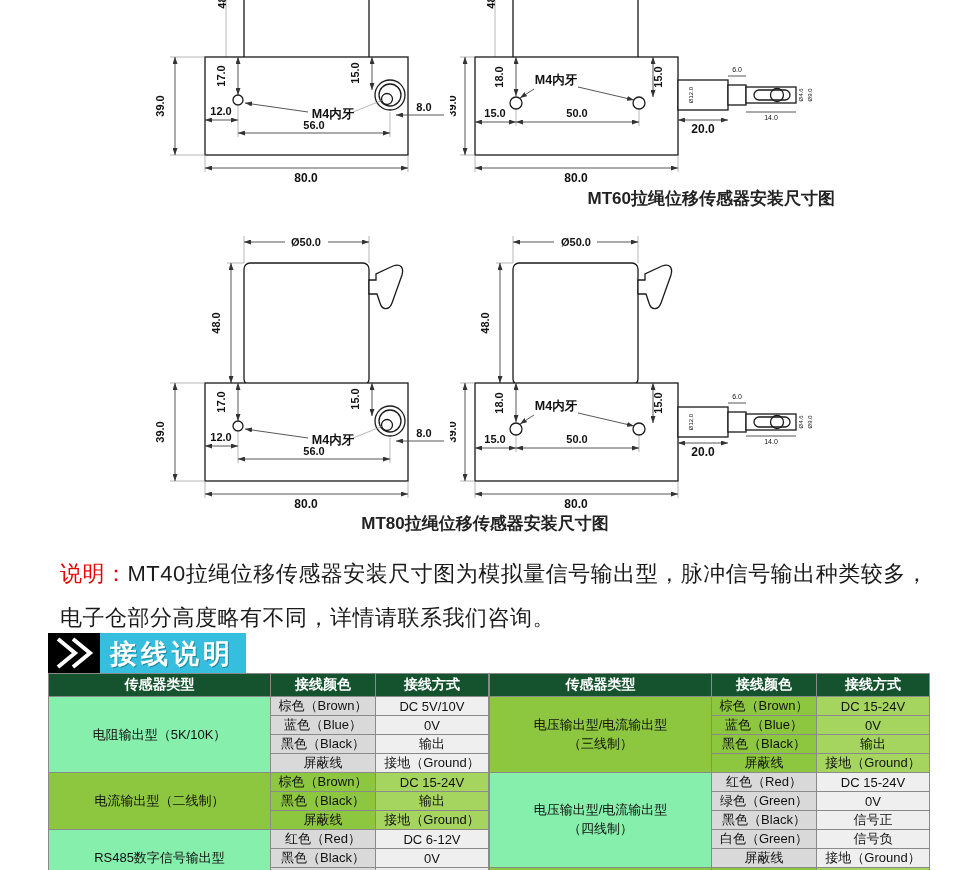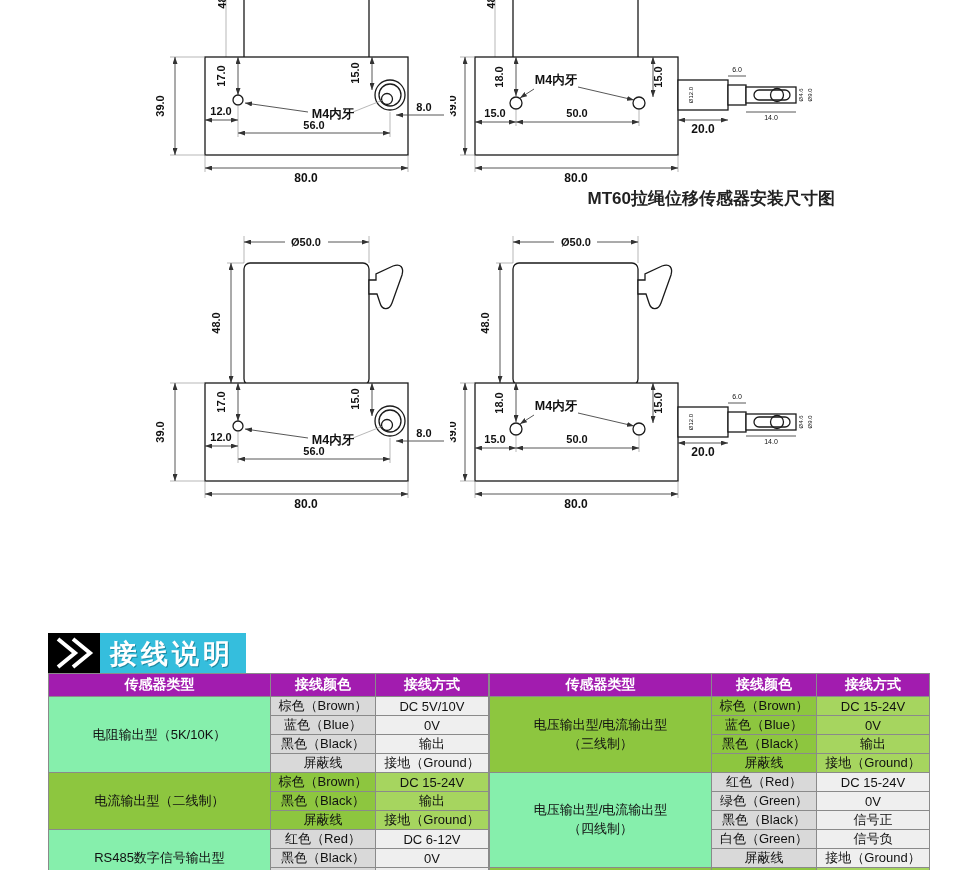--- a/index.html
+++ b/index.html
@@ -29,21 +29,21 @@
   .banner .chev{width:52px;height:40px;background:#000;}
   .banner .ttl{background:#35bedd;color:#fff;font-size:27px;font-weight:bold;
                letter-spacing:4px;padding:2px 12px 0 10px;line-height:38px;
                font-family:"Liberation Serif",serif;text-shadow:1px 1px 0 #1b8aa3;}
 
   
   .tables{display:flex;}
   table.wt{border-collapse:collapse;table-layout:fixed;width:440px;}
   table.wt th,table.wt td{border:1px solid #8a8a8a;padding:0;text-align:center;
         font-size:13px;color:#111;overflow:hidden;white-space:nowrap;}
-  table.wt th{height:22px;background:#a21caf;color:#fff;font-size:14px;font-weight:bold;}
+  table.wt th{height:22px;background:#14532d;color:#fff;font-size:14px;font-weight:bold;}
   table.wt td{height:17.5px;}
   td.lbl{font-size:14.5px;}
   .g-lbl{background:#86efac;}
   .g-clr{background:#d9d9d9;}
   .g-mth{background:#efefef;}
   .n-lbl{background:#8dc63f;}
   .n-clr{background:#8dc63f;}
   .n-mth{background:#a6d55f;}
   td.left2{text-align:left;padding-left:20px;font-size:14.5px;margin-left:48px;}
   td.left2 div{line-height:1.45;}
@@ -320,21 +320,26 @@
       <text class="dts" x="287" y="177">6.0</text>
       <text class="dtt" transform="rotate(-90 353 200)" x="353" y="200">Ø4.6</text>
       <text class="dtt" transform="rotate(-90 362 200)" x="362" y="200">Ø9.0</text>
       <line class="dl" x1="296" y1="214" x2="346" y2="214"></line>
       <text class="dts" x="321" y="222">14.0</text>
       <line class="dl" x1="228" y1="221" x2="278" y2="221" marker-start="url(#arr4)" marker-end="url(#arr4)"></line>
       <text class="dtl" x="253" y="234">20.0</text>
     </g>
   </svg>
 
-
+  <div class="abs caption" style="left:135px;top:512px;width:700px;">MT80拉绳位移传感器安装尺寸图</div>
+
+  <div class="abs note" style="left:60px;top:552px;width:872px;">
+    <div><span class="red">说明：</span><span>MT40拉绳位移传感器安装尺寸图为模拟量信号输出型，脉冲信号输出种类较多，</span></div>
+    <div>电子仓部分高度略有不同，详情请联系我们咨询。</div>
+  </div>
 
   <div class="abs banner" style="left:48px;top:633px;">
     <svg class="chev" viewBox="0 0 52 40">
       <rect width="52" height="40" fill="#000"></rect>
       <polyline points="10,6 27,20 10,34" fill="none" stroke="#fff" stroke-width="4"></polyline>
       <polyline points="25,6 42,20 25,34" fill="none" stroke="#fff" stroke-width="4"></polyline>
     </svg>
     <div class="ttl">接线说明</div>
   </div>
 

